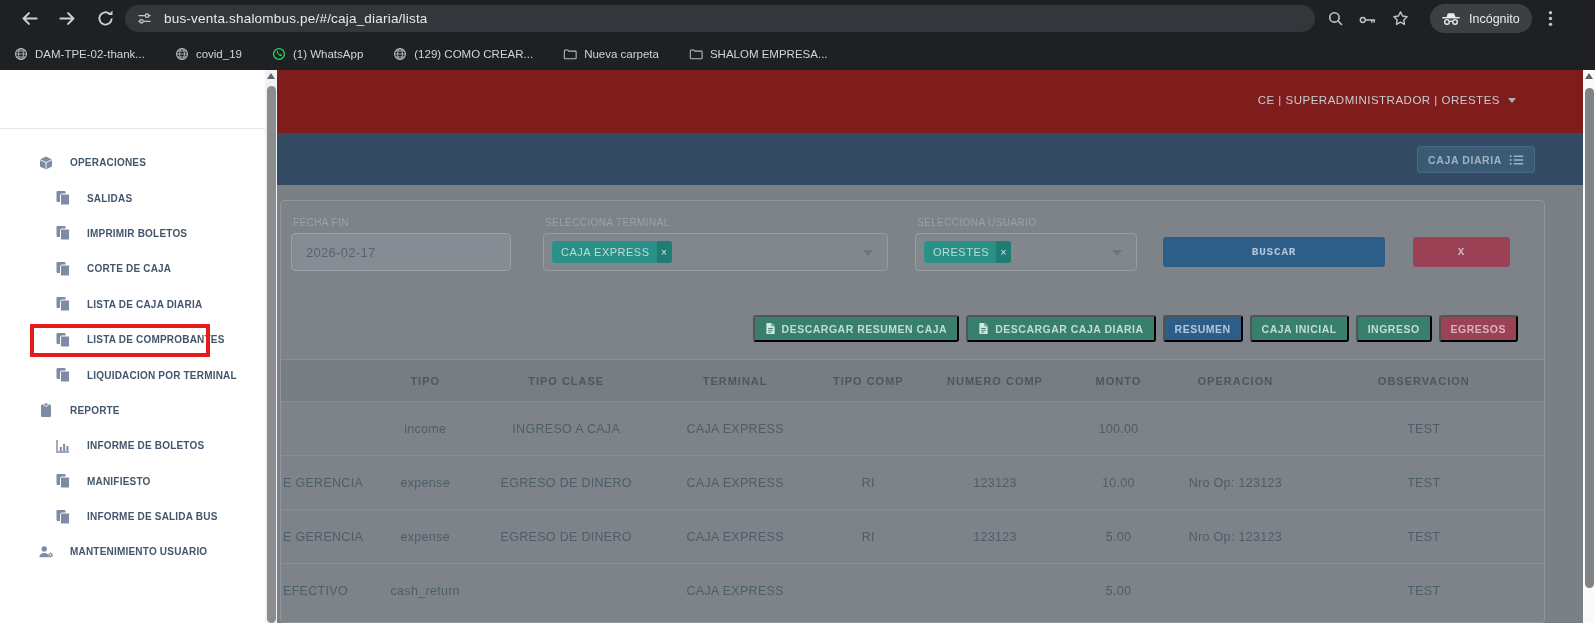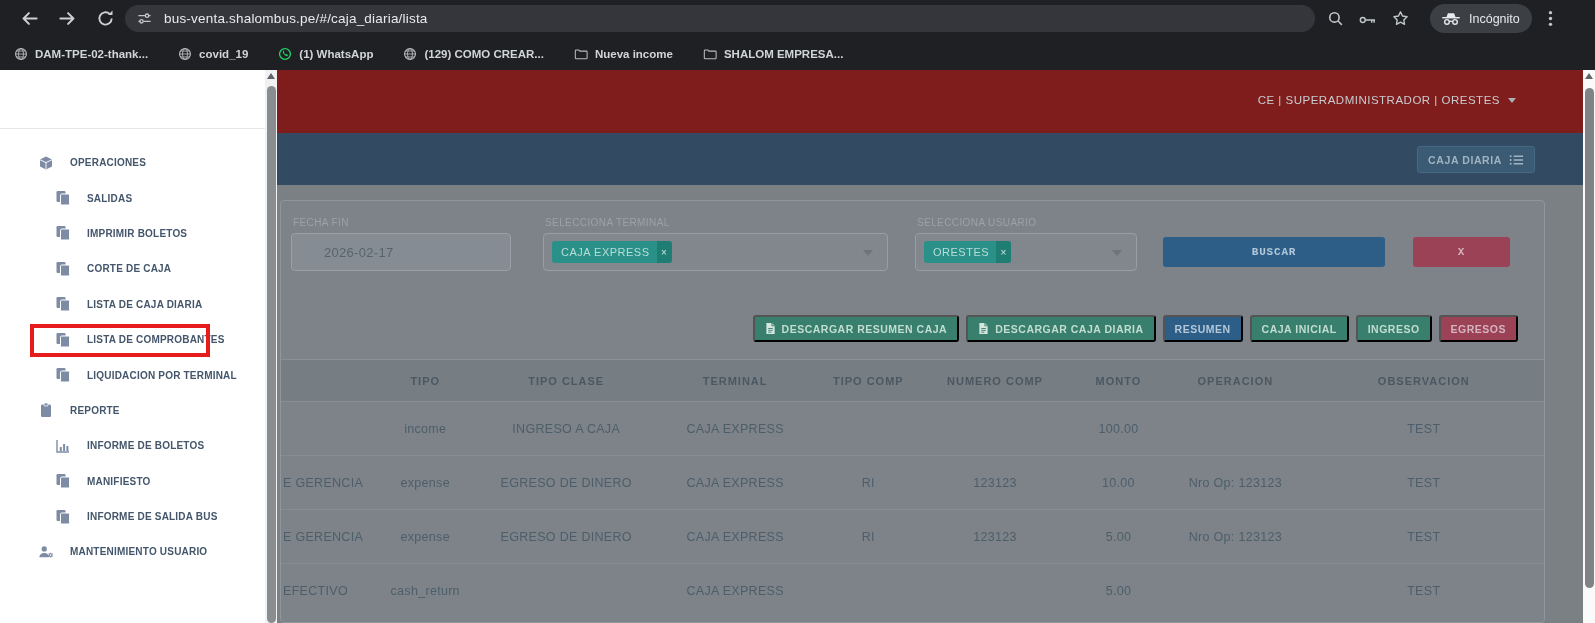--- a/index.html
+++ b/index.html
@@ -19,21 +19,21 @@
   .tb-right-ic svg { width:100%; height:100%; }
   .incog-chip { position:absolute; left:1430px; top:4px; height:29px; padding:0 12px 0 10px;
     background:#3c4044; border-radius:15px; display:flex; align-items:center; gap:7px; }
   .incog-ic { width:22px; height:14px; color:#e8eaed; }
   .incog-ic svg { width:100%; height:100%; }
   .incog-label { color:#e8eaed; font-size:12.5px; }
   .kebab { position:absolute; left:1548px; top:10px; width:5px; height:17px; color:#c3c6c9; }
   .kebab svg { width:100%; height:100%; }
 
   .bmbar { position:absolute; left:0; top:37px; width:1402px; height:33px; background:#1e2023;
-    display:flex; align-items:center;font-weight:bold; }
+    display:flex; align-items:center; }
   .bm-items { display:flex; align-items:center; margin-left:14px; gap:30px; }
   .bm { display:flex; align-items:center; gap:7px; color:#d2d5d8; font-size:11.5px; white-space:nowrap; }
   .bm .bi { width:14px; height:14px; color:#b9bcbf; flex:0 0 auto; }
   .bm .bi svg { width:100%; height:100%; }
   .bm-right { position:absolute; right:14px; top:16px; height:33px; display:flex; align-items:flex-end; gap:12px; }
   .bm-divider { width:1px; height:16px; background:#55595d; }
 
   
   .page { position:absolute; left:0; top:70px; width:1595px; height:553px; background:#7a8084; }
 
@@ -51,21 +51,21 @@
   .hdr-btn .li { width:15px; height:12px; }
   .hdr-btn .li svg { width:100%; height:100%; }
 
   .content { position:absolute; left:0; top:115px; width:1583px; height:438px; background:#7a8084; }
   .card { position:absolute; left:280px; top:15px; width:1265px; height:423px;
     background:#7d8388; border:1px solid #8f969c; border-radius:4px; overflow:hidden; }
 
   .f-label { position:absolute; color:#9ba2a8; font-size:10px; letter-spacing:.4px; top:16px; }
   .date-input { position:absolute; left:10px; top:32px; width:220px; height:38px;
     background:#868c93; border:1px solid #9aa0a6; border-radius:4px;
-    color:#57646e; font-size:13px; display:flex; align-items:center; padding-left:32px; letter-spacing:.3px; }
+    color:#57646e; font-size:13px; display:flex; align-items:center; padding-left:14px; letter-spacing:.3px; }
   .sel { position:absolute; top:32px; height:38px; background:#81878d; border:1px solid #989ea4;
     border-radius:4px; display:flex; align-items:center; padding-left:8px; }
   .sel .caret { position:absolute; right:14px; top:16px; width:0; height:0;
     border-left:5px solid transparent; border-right:5px solid transparent; border-top:6px solid #6d747a; }
   .chip { height:22px; background:#2a9188; border-radius:3px; display:flex; align-items:center;
     padding-left:9px; color:#b9dcd8; font-size:11px; letter-spacing:.5px; }
   .chip-x { width:15px; height:22px; margin-left:7px; background:#1f7d74; border-radius:0 3px 3px 0;
     color:#cfe8e4; font-size:10px; display:flex; align-items:center; justify-content:center; }
   .btn { border:none; border-radius:3px; font-family:Liberation Mono, monospace;
     font-weight:bold; letter-spacing:.8px; }
@@ -213,21 +213,21 @@
             <circle cx="8" cy="8" r="6.2" fill="none" stroke="currentColor" stroke-width="1.3"></circle>
             <ellipse cx="8" cy="8" rx="2.8" ry="6.2" fill="none" stroke="currentColor" stroke-width="1"></ellipse>
             <path d="M1.8 8h12.4M3 4.6h10M3 11.4h10" stroke="currentColor" stroke-width="1" fill="none"></path>
           </svg></span>
         <span>(129) COMO CREAR...</span>
       </div>
       <div class="bm">
         <span class="bi"><svg viewBox="0 0 16 16">
             <path d="M1.5 4.5c0-.6.4-1 1-1h3l1.2 1.2h7.3c.6 0 1 .4 1 1v6.8c0 .6-.4 1-1 1h-11.5c-.6 0-1-.4-1-1z" fill="none" stroke="currentColor" stroke-width="1.2"></path>
           </svg></span>
-        <span>Nueva income</span>
+        <span>Nueva carpeta</span>
       </div>
       <div class="bm">
         <span class="bi"><svg viewBox="0 0 16 16">
             <path d="M1.5 4.5c0-.6.4-1 1-1h3l1.2 1.2h7.3c.6 0 1 .4 1 1v6.8c0 .6-.4 1-1 1h-11.5c-.6 0-1-.4-1-1z" fill="none" stroke="currentColor" stroke-width="1.2"></path>
           </svg></span>
         <span>SHALOM EMPRESA...</span>
       </div>
     </div>
   <div class="bm-right">
     <div class="bm-divider"></div>

